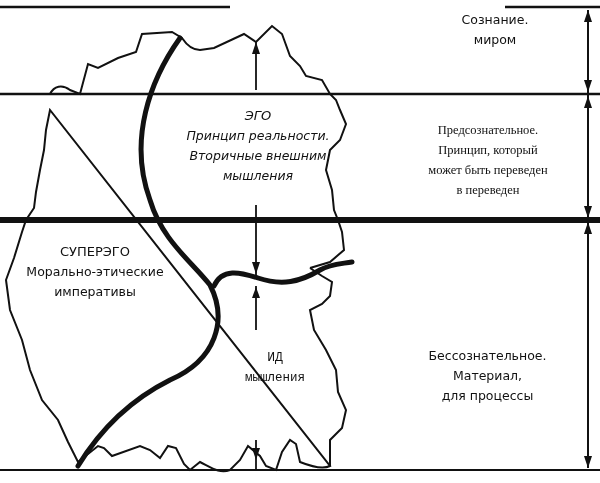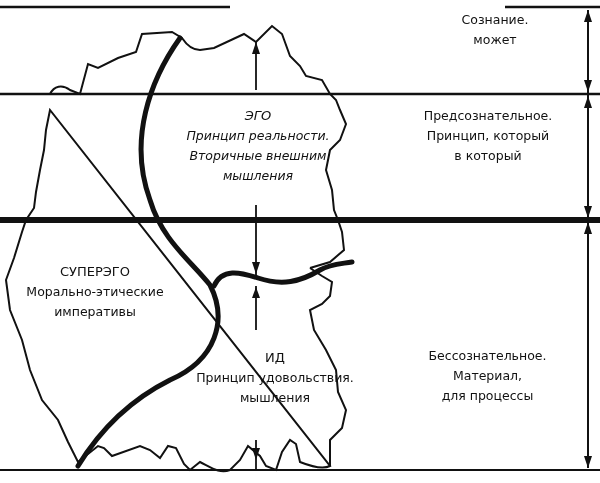--- a/index.html
+++ b/index.html
@@ -54,46 +54,46 @@
     <g fill="#111">
       <polygon points="252,54 260,54 256,42"></polygon>
       <polygon points="252,262 260,262 256,274"></polygon>
       <polygon points="252,298 260,298 256,287"></polygon>
       <polygon points="252,448 260,448 256,460"></polygon>
     </g>
   </svg>
 
   <div class="lbl" style="left:400px; top:10px; width:190px;">
     <span class="t">Сознание.</span>
-    <span class="t">может</span>
+    <span class="t">миром</span>
   </div>
 
-  <div class="lbl" style="left:388px; top:106px; width:200px;">
+  <div class="lbl" style="left:388px; top:120px; width:200px;font-family:Liberation Serif, serif;">
     <span class="t">Предсознательное.</span>
     <span class="t">Принцип, который</span>
-    <span class="t">в который</span>
+    <span class="t">может быть переведен</span>
+    <span class="t">в переведен</span>
   </div>
 
   <div class="lbl" style="left:400px; top:346px; width:175px;">
     <span class="t">Бессознательное.</span>
     <span class="t">Материал,</span>
     <span class="t">для процессы</span>
   </div>
 
   <div class="lbl" style="left:168px; top:106px; width:180px;font-style:italic;">
     <span class="t head">ЭГО</span>
     <span class="t">Принцип реальности.</span>
     <span class="t">Вторичные внешним</span>
     <span class="t">мышления</span>
   </div>
 
-  <div class="lbl" style="left:10px; top:262px; width:170px;">
+  <div class="lbl" style="left:10px; top:242px; width:170px;">
     <span class="t head">СУПЕРЭГО</span>
     <span class="t">Морально-этические</span>
     <span class="t">императивы</span>
   </div>
 
-  <div class="lbl" style="left:180px; top:348px; width:190px;">
+  <div class="lbl" style="left:180px; top:348px; width:190px;font-family:Liberation Mono, monospace;">
     <span class="t head">ИД</span>
-    <span class="t">Принцип удовольствия.</span>
     <span class="t">мышления</span>
   </div>
 </div>
 
 </body></html>

